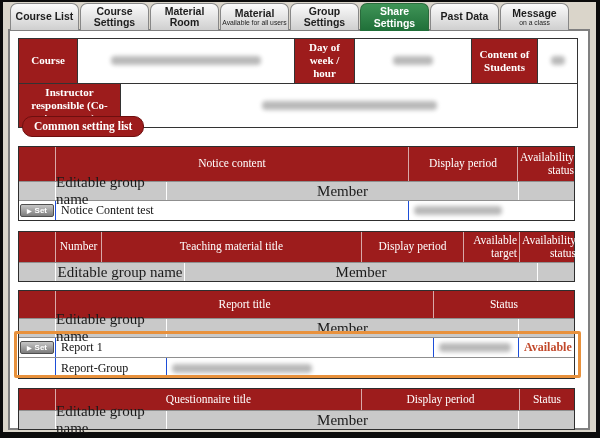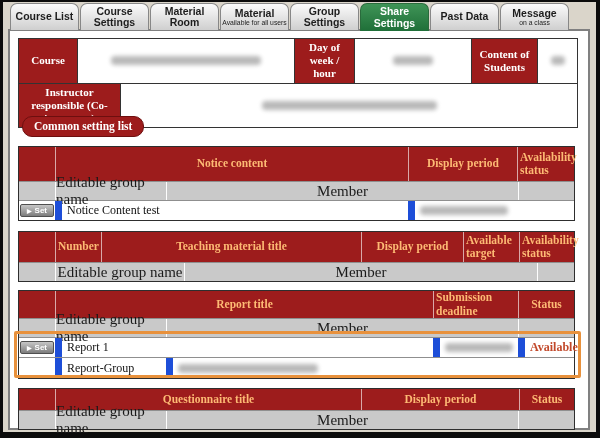--- a/index.html
+++ b/index.html
@@ -34,29 +34,29 @@
   .val{justify-content:flex-start;padding-left:8px}
   
   .redact{height:9px;border-radius:4px;background:#b9b9b9;filter:blur(2px)}
   
   .common-btn{position:absolute;left:22px;top:116px;z-index:2;background:var(--red);color:#fff;
        font-family:"Liberation Serif",serif;font-weight:bold;font-size:11.5px;padding:3px 11px 4px;
        border:1px solid #6e0f0f;border-radius:10px;cursor:pointer}
   
   .ltable{position:absolute;left:18px;width:557px;border:1px solid #2e2e2e;background:#fff;z-index:2}
   .trow{display:flex}
-  .hrow{background:var(--red);color:#fdba74;font-weight:bold;text-align:left}
+  .hrow{background:var(--red);color:#ffffff;font-weight:normal;text-align:right}
   .hrow .cell{display:flex;align-items:center;justify-content:center;font-size:11.5px;line-height:1.15;padding:1px 2px}
   .hrow .cell + .cell{border-left:1px solid #d9a8a8}
   .grow{background:var(--gray-row);border-top:1px solid #8f8f8f;color:#1a1a1a}
   .grow .cell{display:flex;align-items:center;justify-content:center;font-size:15px;height:18px}
   .grow .cell + .cell{border-left:1px solid #fdfdfd}
   .drow{background:#fff;border-top:1px solid #8f8f8f;color:#111}
   .drow .cell{display:flex;align-items:center;font-size:12px;padding:1px 5px;min-height:19px}
-  .drow .cell + .cell{border-left:7px solid #1d4ed8}
+  .drow .cell + .cell{border-left:1px solid #1d4ed8}
   .c-center{justify-content:flex-start;text-align:center}
   .cell{flex:0 0 auto}
   .fill{flex:1 1 auto}
   
   .set-btn{display:inline-flex;align-items:center;gap:3px;justify-content:center;
        width:40px;height:13px;border:1px solid #4f4f4f;border-radius:2px;
        background:linear-gradient(#c6c6c6,#7c7c7c);color:#fff;
        font-family:"Liberation Sans",sans-serif;font-weight:bold;font-size:8px;cursor:pointer}
   .set-btn .tri{font-size:6px;line-height:1}
   .status-avail{color:#C2492B;font-weight:bold}
@@ -167,21 +167,20 @@
       <div class="cell" style="width:129px">Editable group name</div>
       <div class="cell" style="width:353px">Member</div>
       <div class="cell fill"></div>
     </div>
   </div>
 
   <div class="ltable" style="top:290px">
     <div class="trow hrow" style="height:27px">
       <div class="cell" style="width:36px"></div>
       <div class="cell" style="width:378px">Report title</div>
-      <div class="cell" style="width:85px">Submission deadline</div>
       <div class="cell fill">Status</div>
     </div>
     <div class="trow grow">
       <div class="cell" style="width:36px"></div>
       <div class="cell" style="width:111px">Editable group name</div>
       <div class="cell" style="width:352px">Member</div>
       <div class="cell fill"></div>
     </div>
     <div class="trow drow" style="min-height:20px">
       <div class="cell c-center" style="width:36px;padding:1px">

